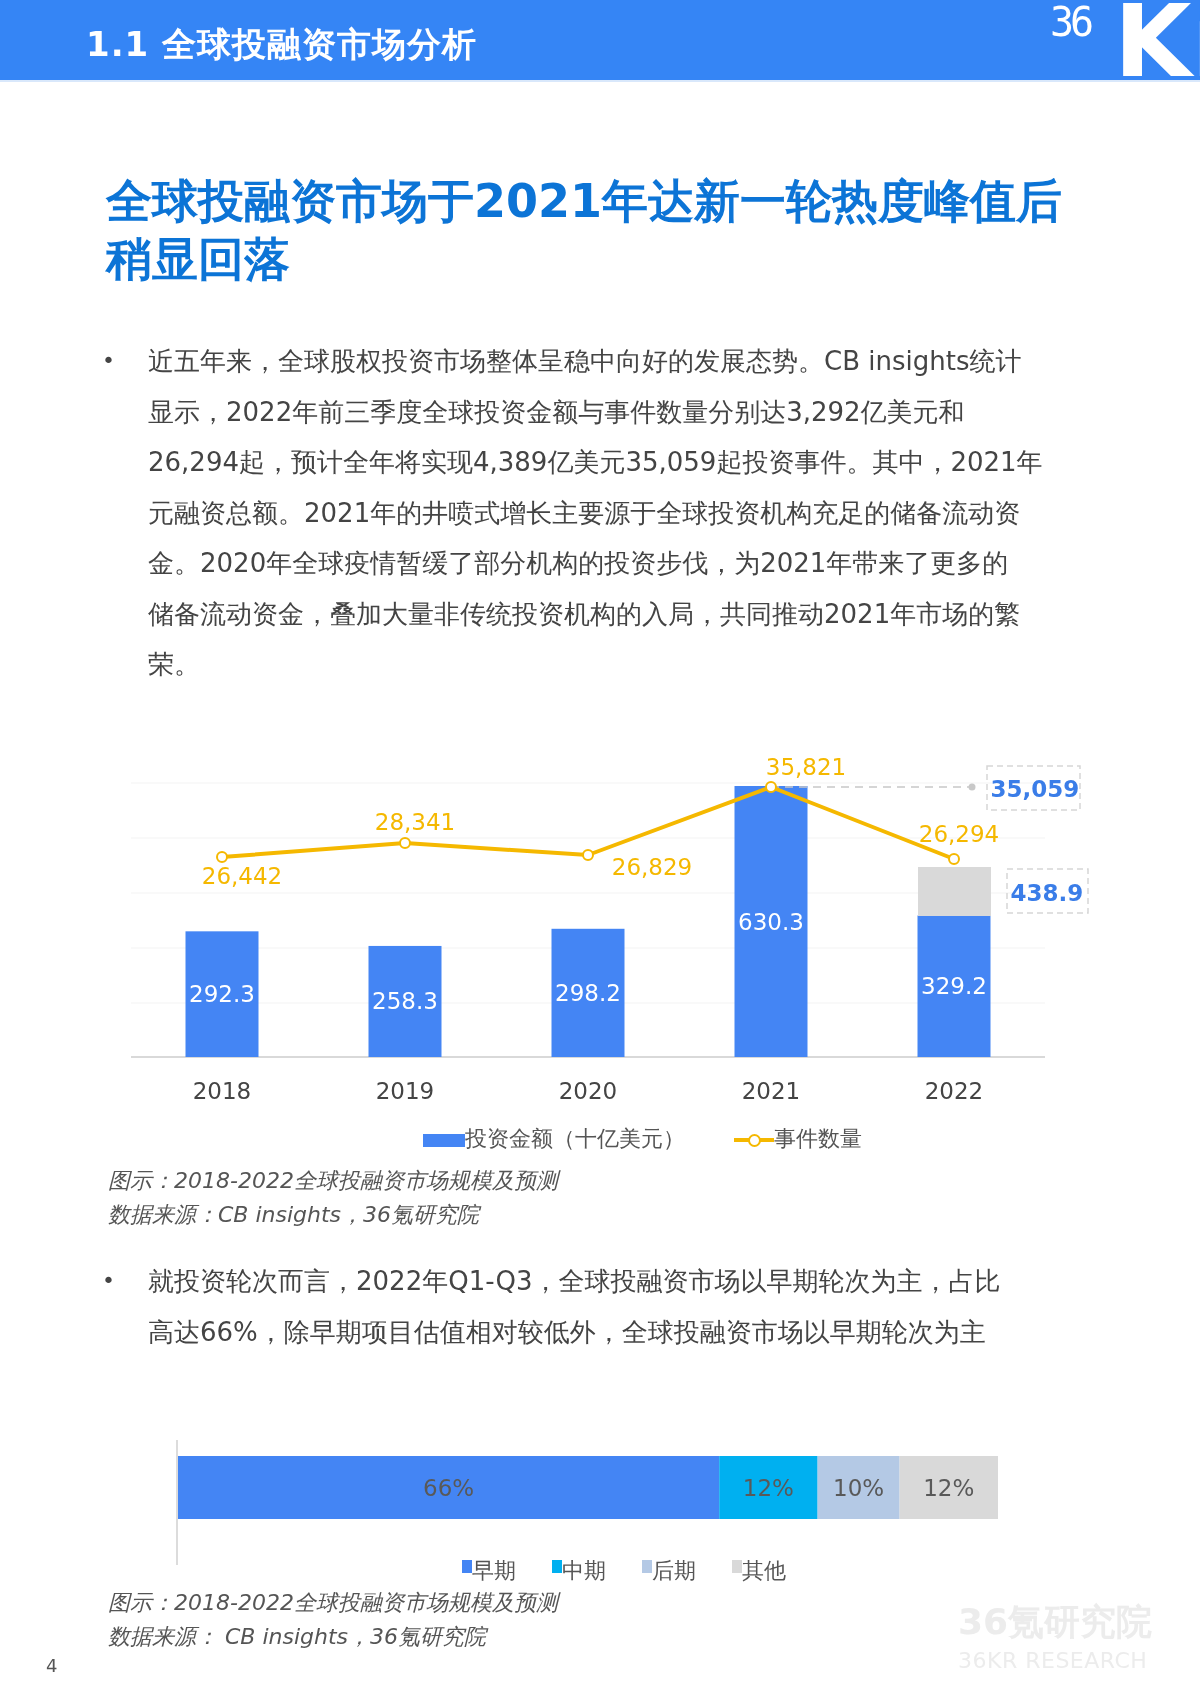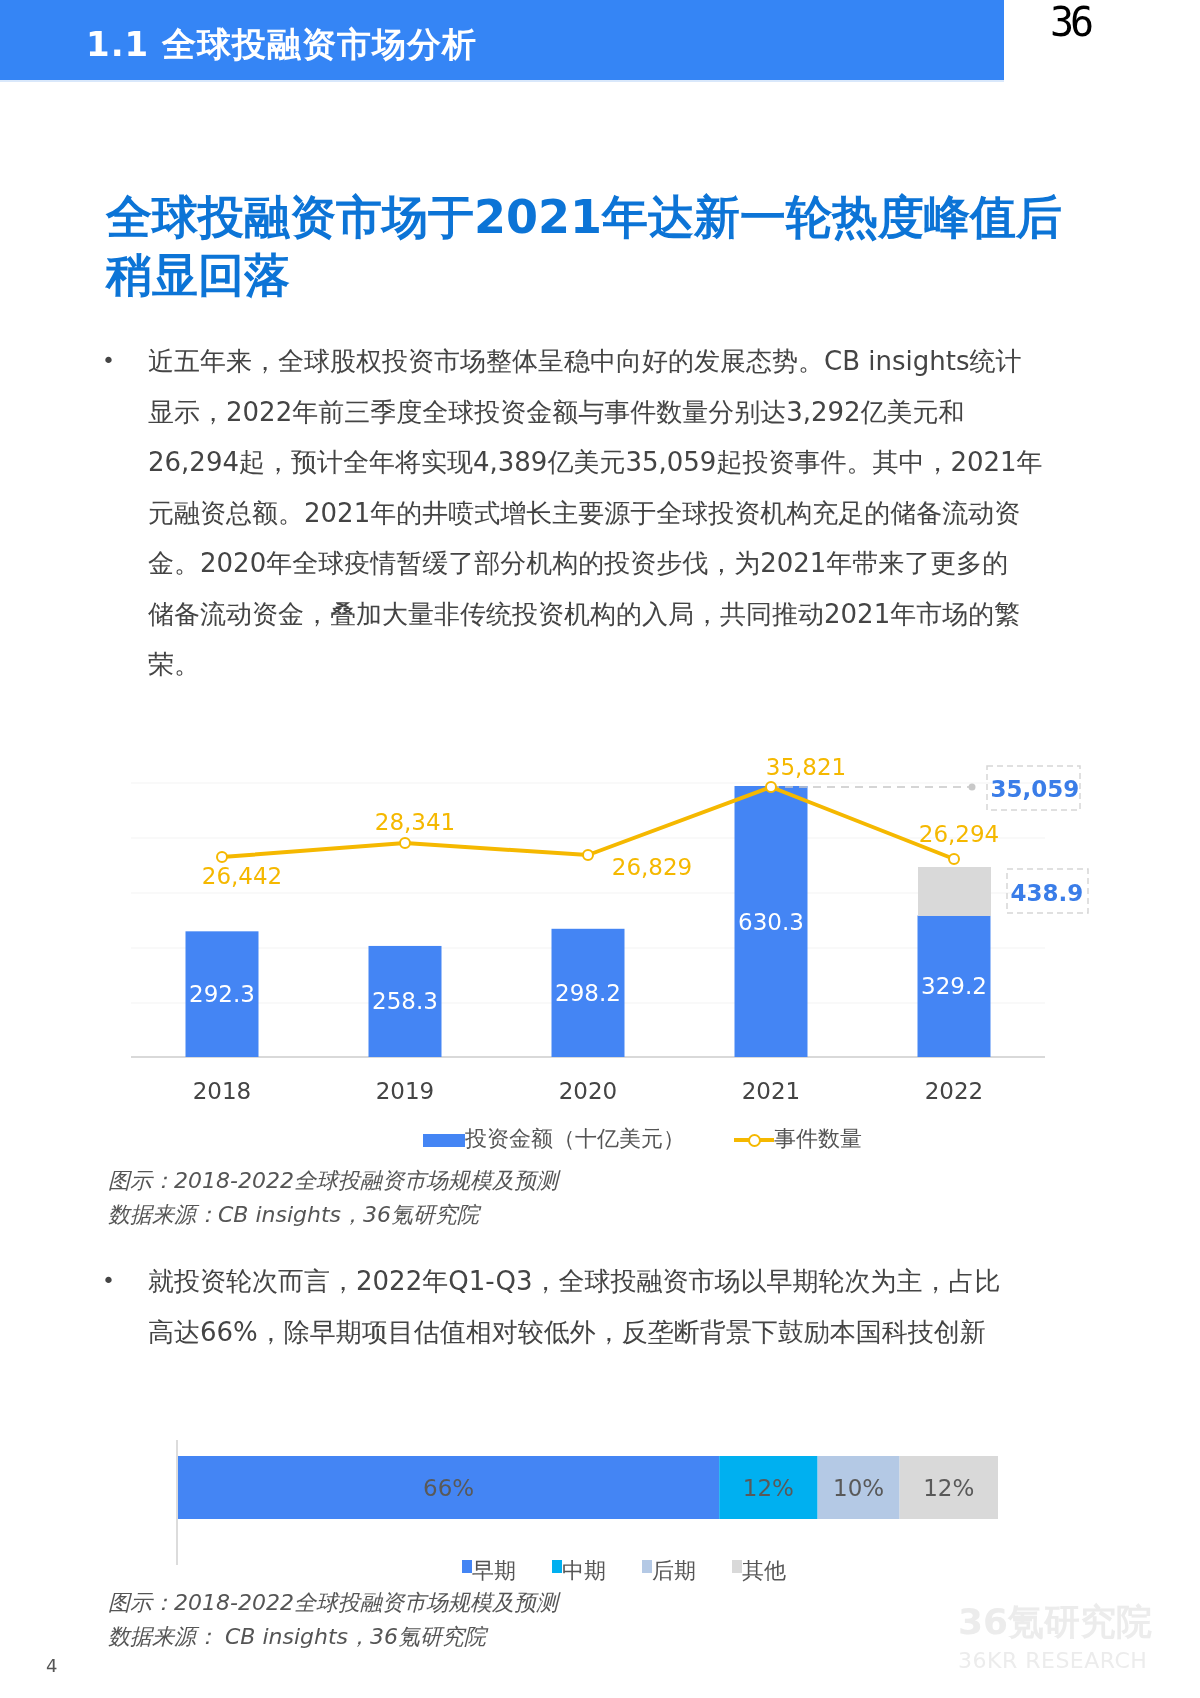--- a/index.html
+++ b/index.html
@@ -1,39 +1,39 @@
 <!DOCTYPE html>
 <html><head>
 <meta charset="utf-8">
 <style>
   html, body { margin: 0; padding: 0; }
   body {
     width: 1200px; height: 1698px; position: relative; overflow: hidden;
     background: #ffffff; font-family: "DejaVu Sans", "Liberation Sans", sans-serif; color: #404040;
   }
   .header-bar {
-    position: absolute; left: 0; top: 0; width: 1004px; height: 80px;
+    position: absolute; left: 0; top: 0; width: 1200px; height: 80px;
     background: #3585f5; border-bottom: 2px solid #d9e8fb;
   }
   .header-title {
     position: absolute; left: 86px; top: 22px; font-size: 34px; font-weight: bold;
     color: #ffffff; letter-spacing: 1px;
   }
   .logo { position: absolute; left: 1048px; top: 0; width: 152px; height: 80px; overflow: hidden; }
   .logo-36 {
     position: absolute; left: 2px; top: 2px; font-family: "DejaVu Sans Mono", monospace;
-    font-size: 40px; color: #000000; letter-spacing: -4px; line-height: 40px;
+    font-size: 40px; color: #ffffff; letter-spacing: -4px; line-height: 40px;
   }
   .logo-k {
     position: absolute; left: 66px; top: -8px; font-size: 100px; color: #fff; font-weight: bold;
     line-height: 100px;
   }
   .main-title {
     position: absolute; left: 106px; top: 172px; width: 1000px; font-size: 46px; font-weight: bold;
-    color: #0c74d6; line-height: 58px; margin-top: 16px;
+    color: #0c74d6; line-height: 58px;
   }
   .bullet-block { position: absolute; left: 100px; width: 1000px; font-size: 26px; line-height: 50.5px; color: #444; }
   .bullet-dot { position: absolute; left: 2px; top: 0; font-size: 22px; color: #444; }
   .bullet-text { margin-left: 48px; text-align: justify; }
   .caption { position: absolute; left: 108px; font-size: 22px; color: #555; line-height: 34px; font-style: italic; }
   .page-number { position: absolute; left: 46px; top: 1655px; font-size: 18px; color: #555; }
   .watermark-cn {
     position: absolute; left: 958px; top: 1598px; font-size: 36px; font-weight: bold; color: #ececec;
   }
   .watermark-en {
@@ -151,21 +151,21 @@
 
 <div class="caption" style="top:1164px;">
   <div>图示：2018-2022全球投融资市场规模及预测</div>
   <div>数据来源：CB insights，36氪研究院</div>
 </div>
 
 <div class="bullet-block" style="top: 1256px;">
   <span class="bullet-dot">•</span>
   <div class="bullet-text">
     <div>就投资轮次而言，2022年Q1-Q3，全球投融资市场以早期轮次为主，占比</div>
-    <div>高达66%，除早期项目估值相对较低外，反垄断背景下鼓励本国科技创新</div>
+    <div>高达66%，除早期项目估值相对较低外，全球投融资市场以早期轮次为主</div>
   </div>
 </div>
 
 <div class="legend" id="hbarLegend" style="left:414px; top:1556px;"><span style="margin-right: 36px;"><span style="display: inline-block; width: 10px; height: 13px; vertical-align: top; margin-top: 4px; background: rgb(68, 133, 244);"></span><span>早期</span></span><span style="margin-right: 36px;"><span style="display: inline-block; width: 10px; height: 13px; vertical-align: top; margin-top: 4px; background: rgb(0, 176, 240);"></span><span>中期</span></span><span style="margin-right: 36px;"><span style="display: inline-block; width: 10px; height: 13px; vertical-align: top; margin-top: 4px; background: rgb(180, 201, 229);"></span><span>后期</span></span><span style="margin-right: 36px;"><span style="display: inline-block; width: 10px; height: 13px; vertical-align: top; margin-top: 4px; background: rgb(217, 217, 217);"></span><span>其他</span></span></div>
 
 <div class="caption" style="top:1586px;">
   <div>图示：2018-2022全球投融资市场规模及预测</div>
   <div>数据来源： CB insights，36氪研究院</div>
 </div>
 

